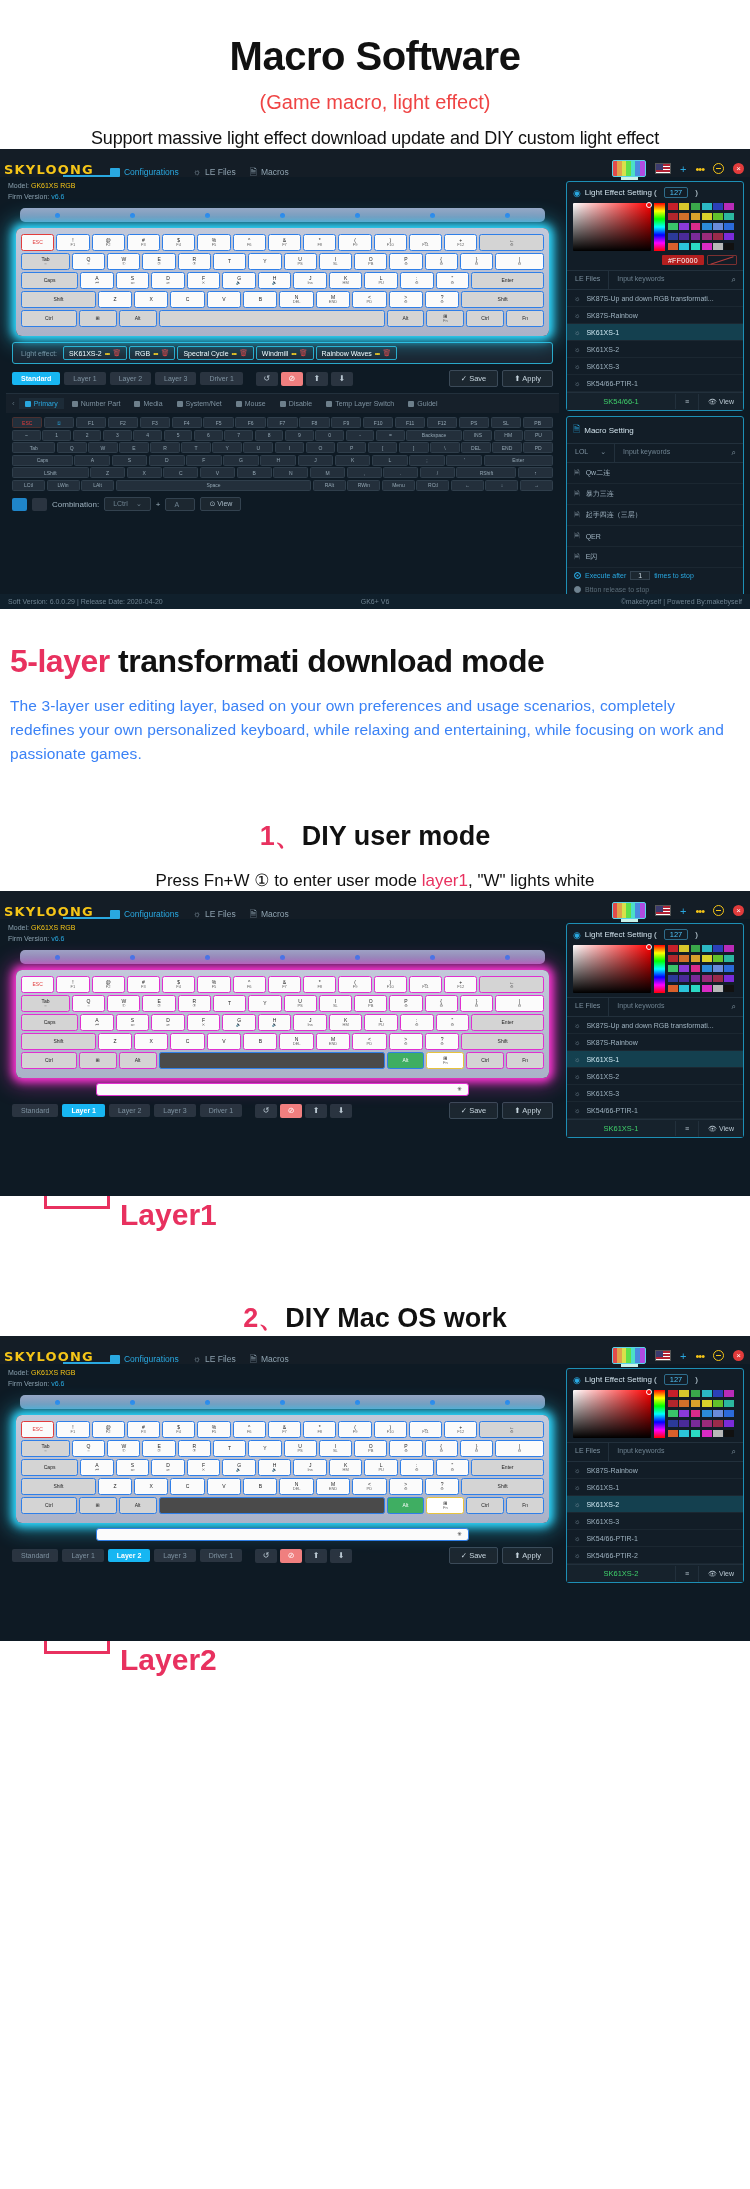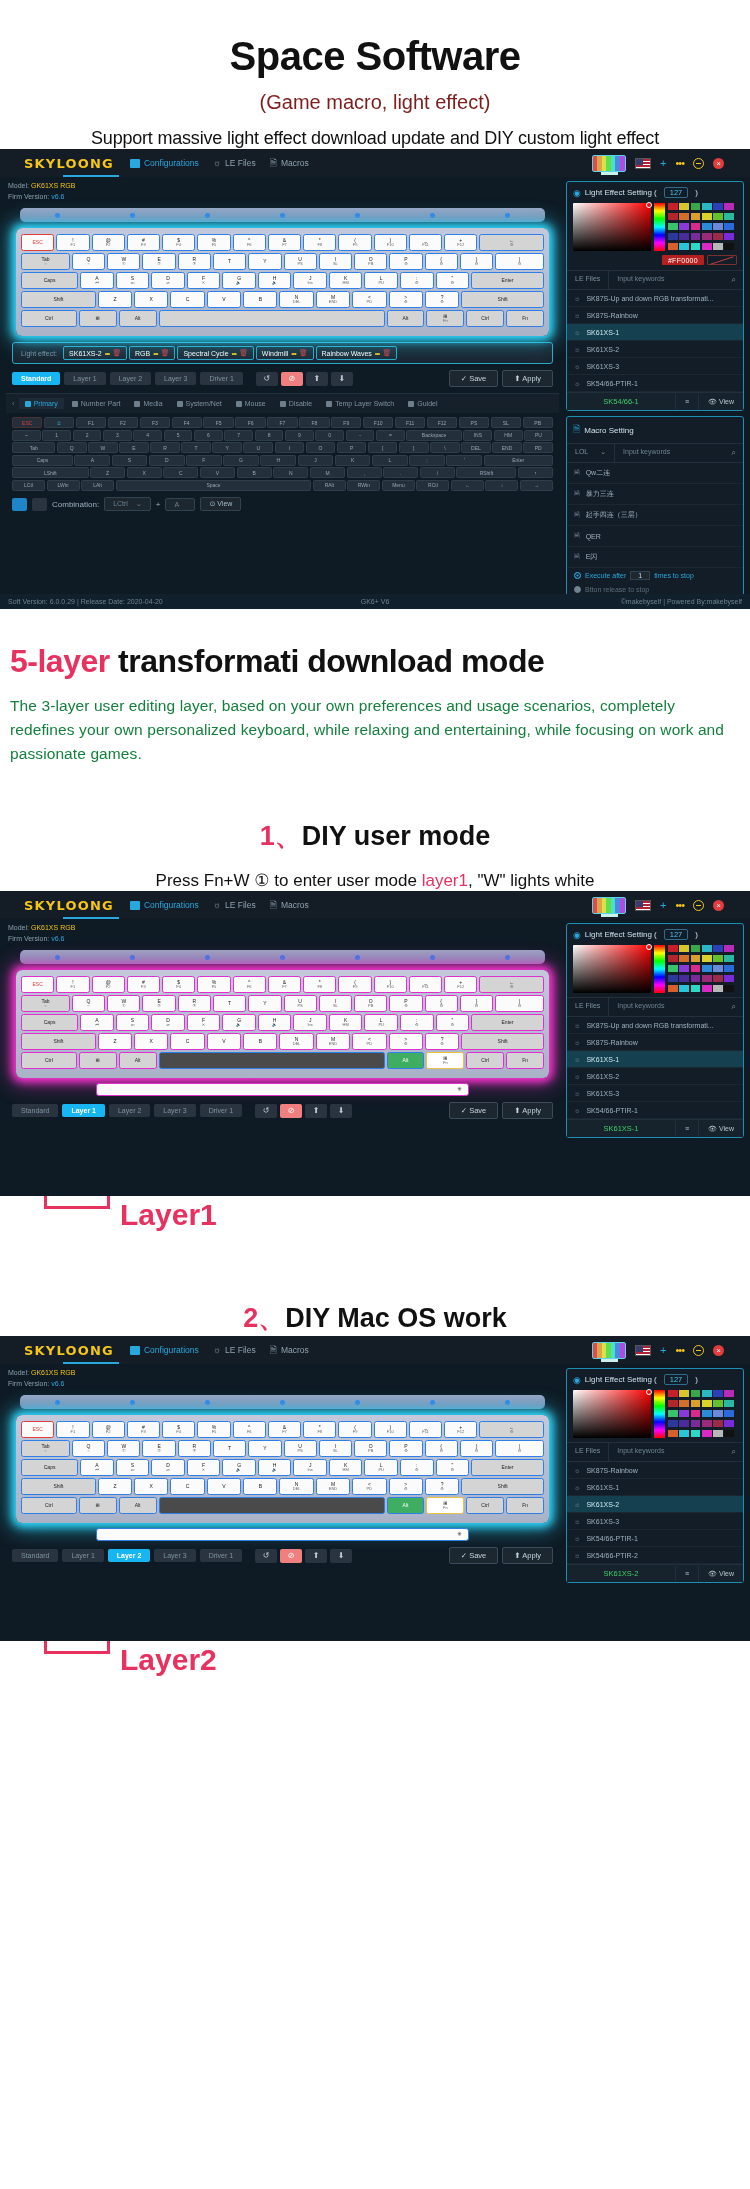--- a/index.html
+++ b/index.html
@@ -5,28 +5,28 @@
   * { box-sizing: border-box; margin:0; padding:0; }
   body {
     width:750px; margin:0 auto; background:#fff;
     font-family:"Liberation Sans", sans-serif; color:#111;
   }
   .page { width:750px; position:relative; }
 
   
   .hero { padding:34px 0 0; text-align:center; }
   .hero-title { font-size:40px; font-weight:bold; letter-spacing:-0.5px; }
-  .hero-sub { font-size:20px; color:#7f1d1d; margin-top:12px; }
+  .hero-sub { font-size:20px; color:#ef4444; margin-top:12px; }
   .hero-desc { font-size:18px; margin-top:14px; letter-spacing:-0.2px; }
 
   .section-head { padding:34px 10px 12px; }
   .sec-title { font-size:32px; font-weight:bold; letter-spacing:-0.5px; }
   .sec-title .accent { color:#e8315f; }
   .sec-body {
-    font-size:15.5px; line-height:1.55; color:#15803d; margin-top:14px;
+    font-size:15.5px; line-height:1.55; color:#3b82f6; margin-top:14px;
     letter-spacing:0.1px;
   }
 
   .mode-head { text-align:center; padding:40px 0 0; }
   .mode-title { font-size:27px; font-weight:bold; }
   .mode-title .num { color:#e8315f; }
   .mode-line { font-size:17px; margin-top:16px; }
   .mode-line .hl { color:#e8315f; }
   .mode-line.second { margin-top:6px; }
 
@@ -43,22 +43,22 @@
 
   
   .app {
     width:750px; background:#0e1a24; color:#9fb3c0;
     font-size:8px; position:relative; overflow:hidden;
   }
   .app.tall { height:460px; }
   .app.short { height:305px; }
 
   .titlebar {
-    height:28px; background:#141d26; display:flex; align-items:center;
-    padding:0 24px; position:relative;
+    height:28px; background:#141d26; display:flex; align-items:flex-end;
+    padding:0 4px; position:relative;
   }
   .logo {
     color:#f5c518; font-weight:bold; font-size:13px; letter-spacing:1.2px;
     font-family:"DejaVu Sans", sans-serif;
   }
   .nav { display:flex; align-items:center; margin-left:16px; gap:14px; }
   .nav-item { display:flex; align-items:center; gap:4px; font-size:8.5px; color:#8fa3b0; }
   .nav-item.active { color:#29a8e0; }
   .nav-item.active::after {
     content:""; position:absolute; bottom:0; height:2px; background:#29a8e0;
@@ -306,21 +306,21 @@
     background:#1c2730; border:1px solid #33424f; padding:0 7px;
     font-size:7px; color:#c7d5de;
   }
 </style>
 </head>
 <body>
 
 <div class="page">
 
   <div class="hero">
-    <div class="hero-title">Space Software</div>
+    <div class="hero-title">Macro Software</div>
     <div class="hero-sub">(Game macro, light effect)</div>
     <div class="hero-desc">Support massive light effect download update and DIY custom light effect</div>
   </div>
 
   <div class="app tall">
     <div class="titlebar">
       <div class="logo">SKYLOONG</div>
       <div class="nav">
         <div class="nav-item active">
           <span class="nav-ico kbd-ico"></span>

